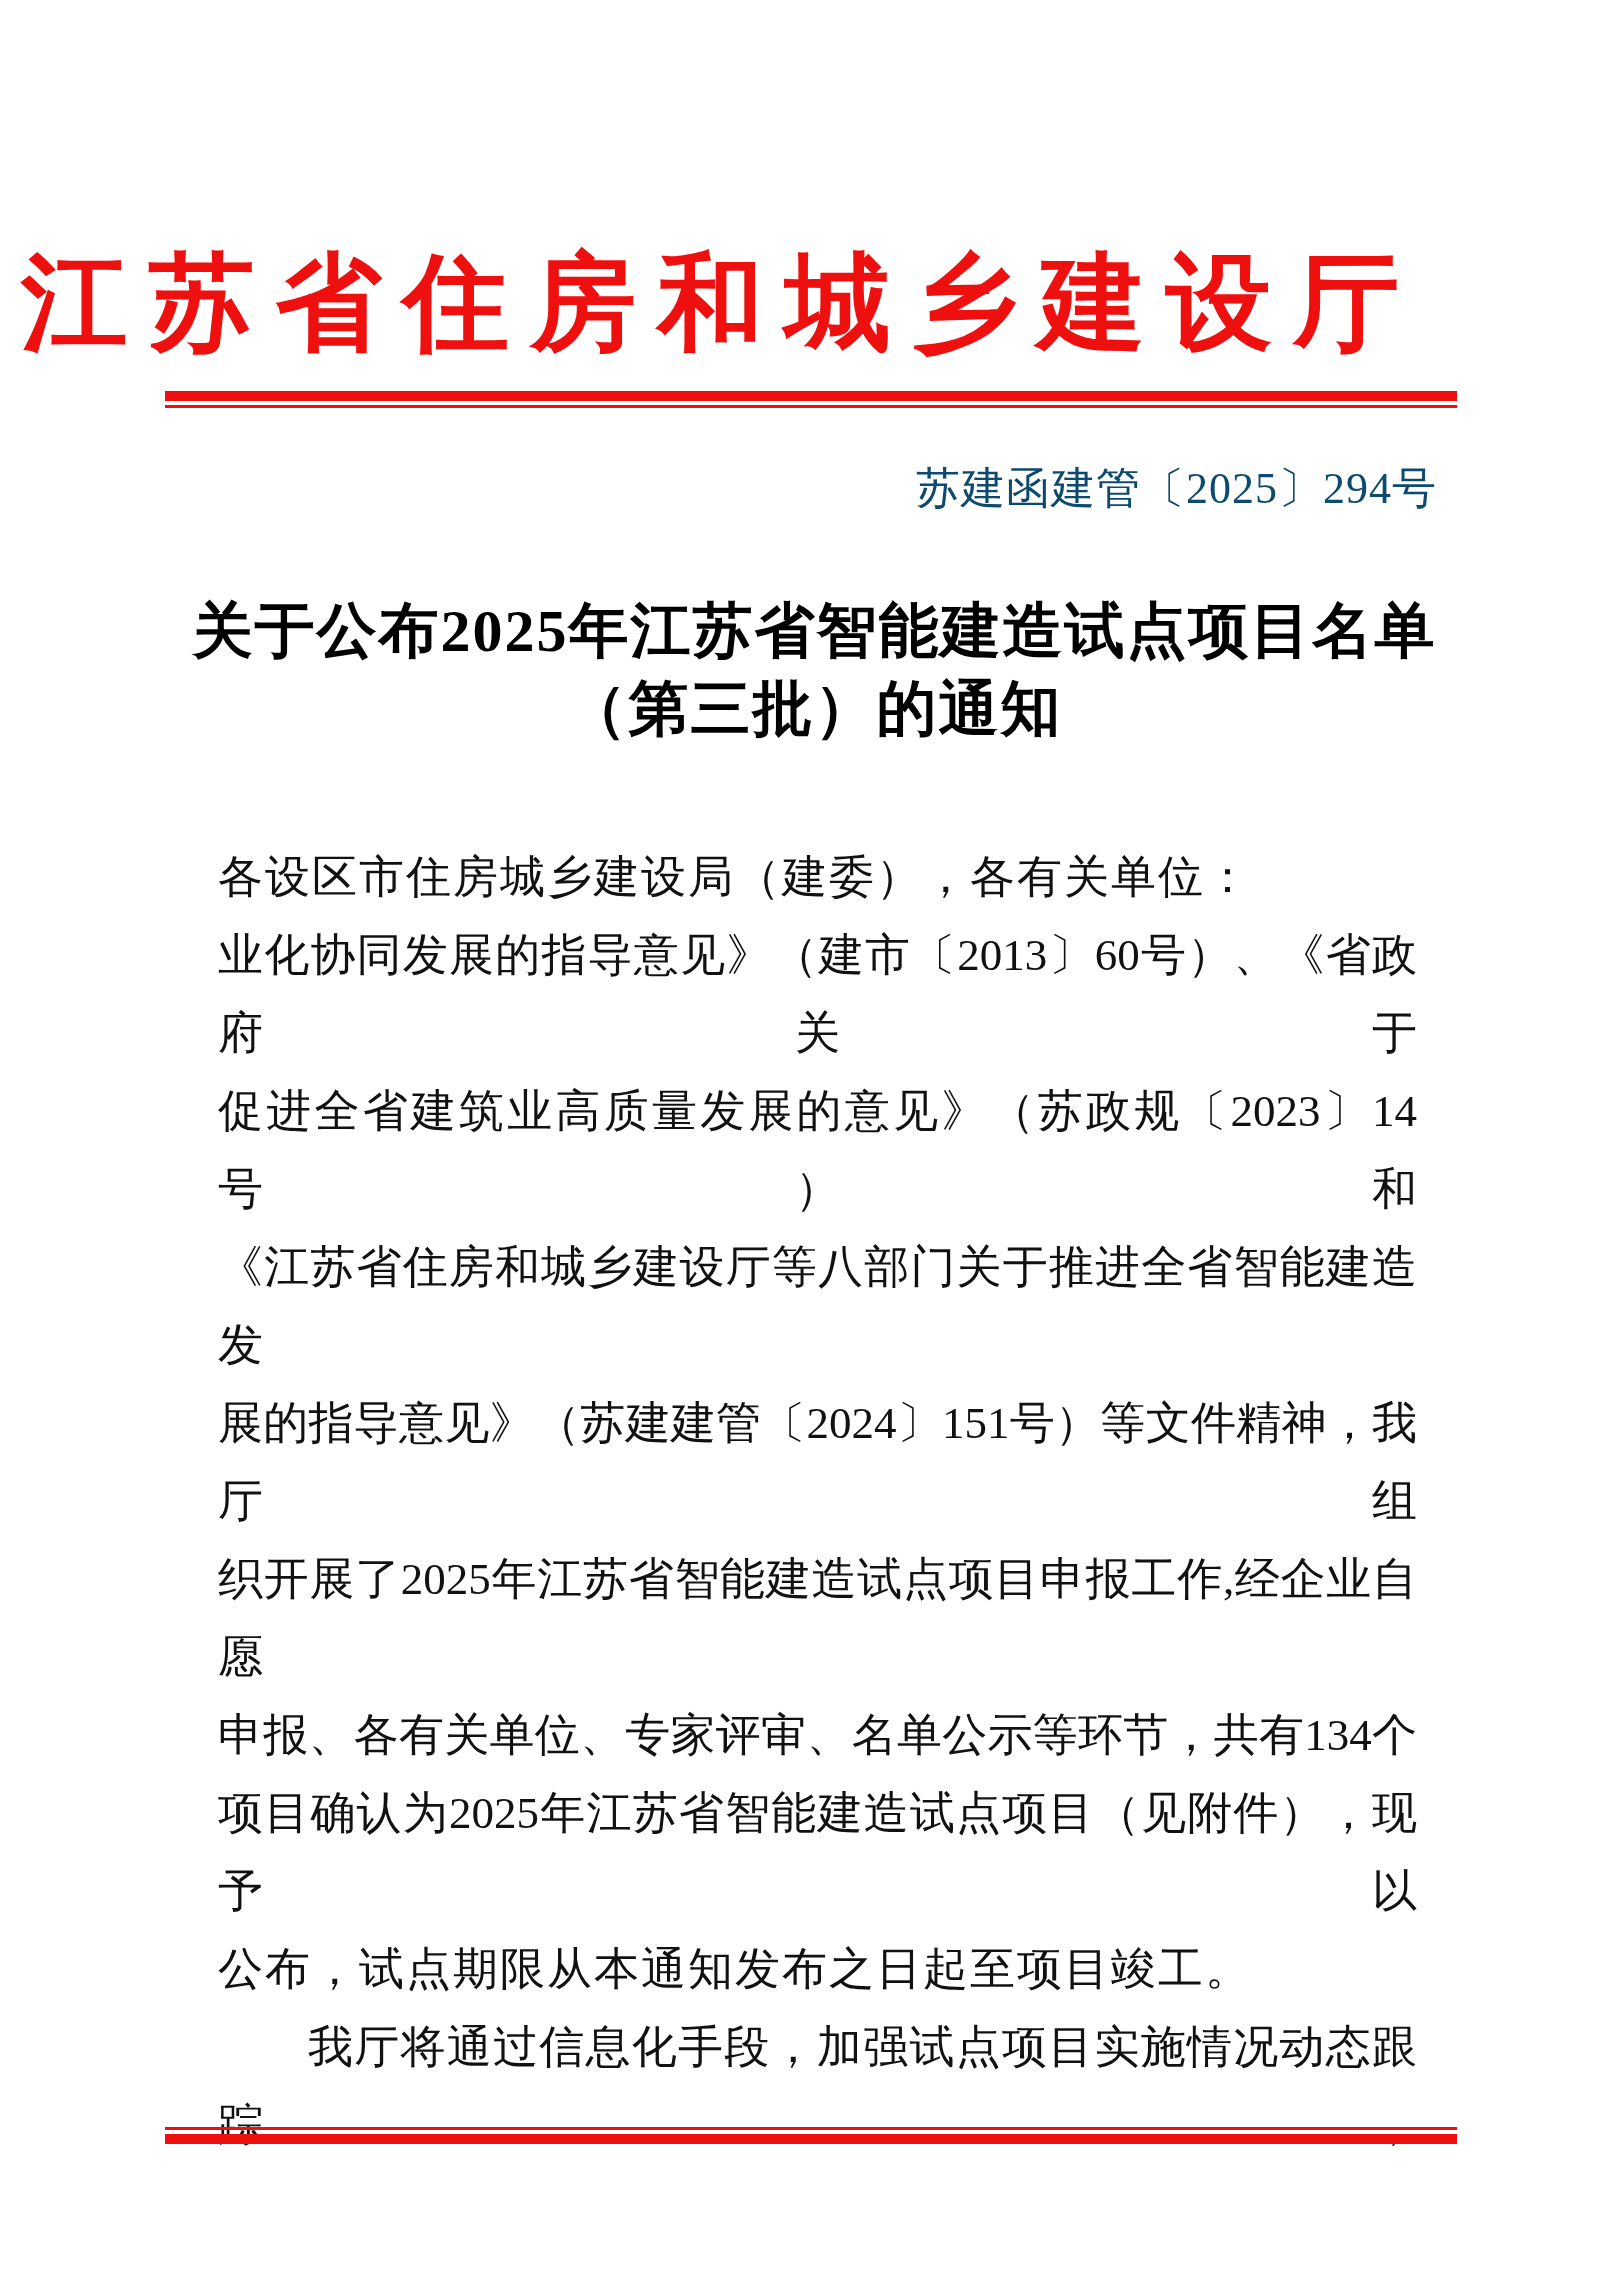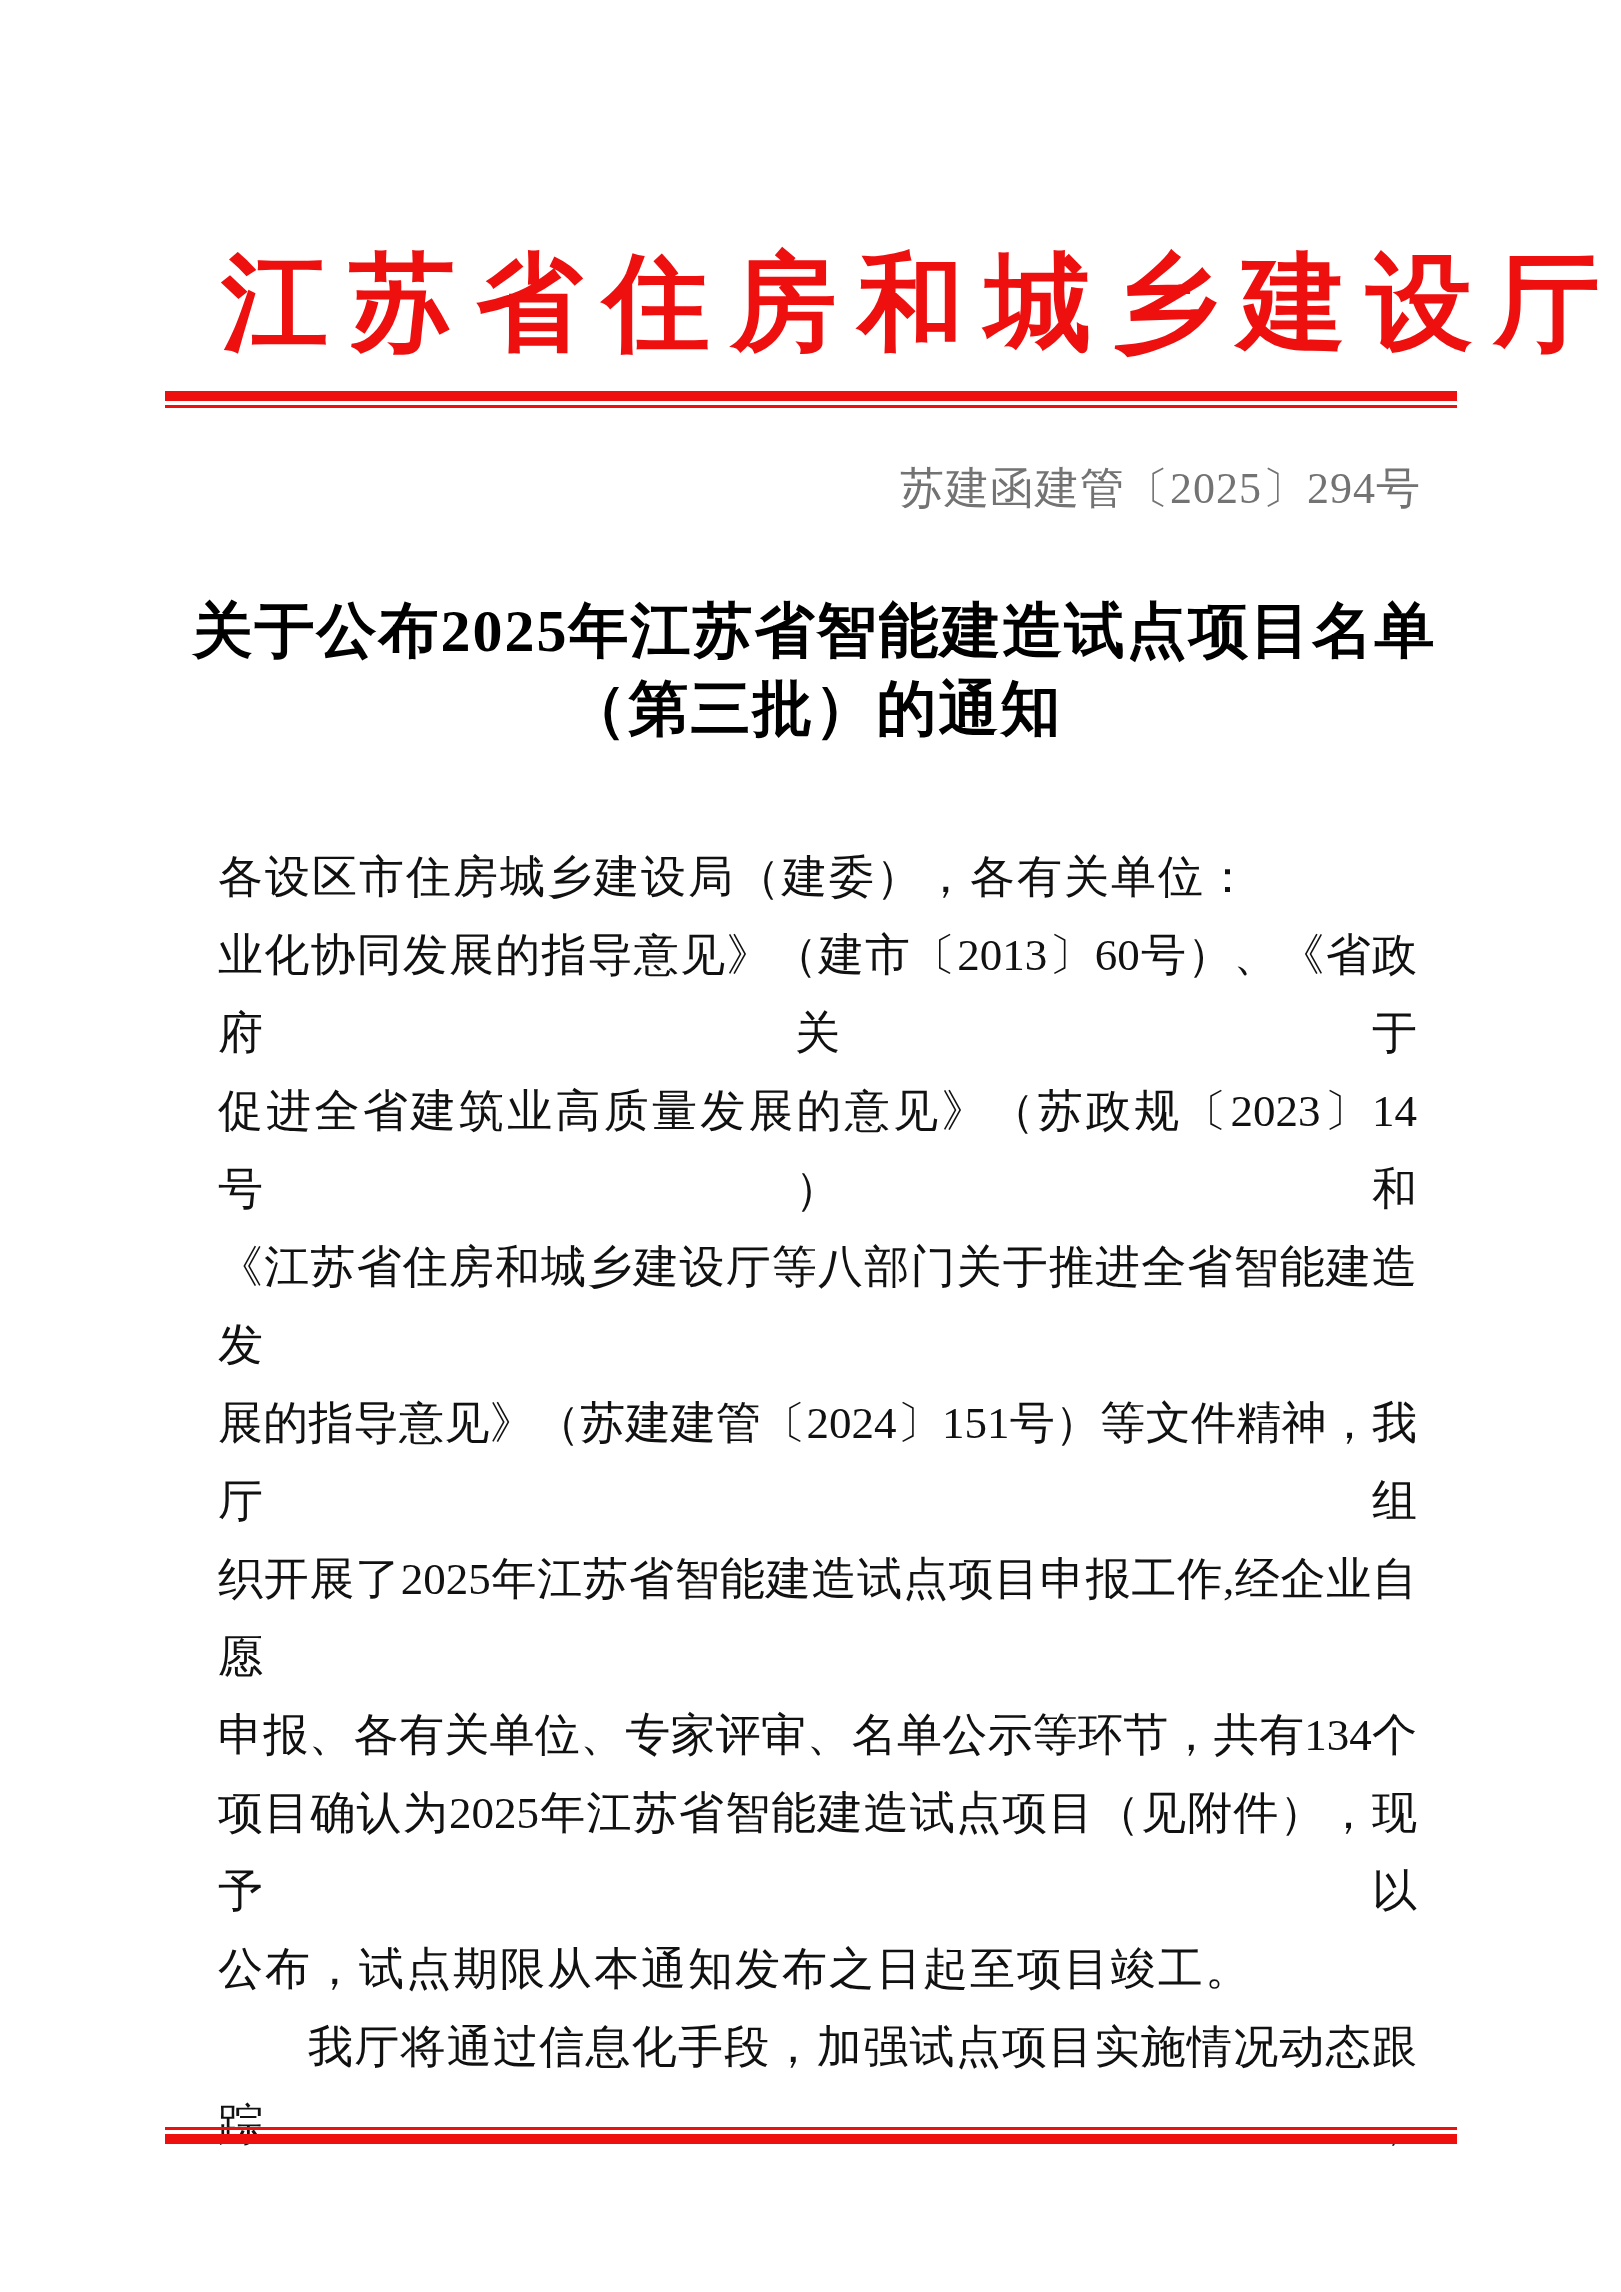--- a/index.html
+++ b/index.html
@@ -8,44 +8,44 @@
     width:1621px;height:2293px;
     margin:0 auto;
     background:#ffffff;
     overflow:hidden;
     font-family:"Liberation Serif","DejaVu Serif",serif;
   }
   
   .agency{
     position:absolute;
     top:251px;left:0;right:0;
-    text-align:right;
+    text-align:left;
     font-size:106px;
     font-weight:bold;
     letter-spacing:0.20em;
     text-indent:0.20em; 
     color:var(--red,#ee0f0f);
     white-space:nowrap;
     line-height:1;
   }
   
   .rule{position:absolute;left:165px;width:1292px;}
   .rule-top{top:391px;}
   .rule-bottom{top:2127px;}
   .rule .bar{height:9.8px;background:var(--red,#ee0f0f);}
   .rule .thin{height:2.9px;background:var(--red,#ee0f0f);}
   .rule-top .thin{margin-top:3.9px;}
   .rule-bottom .bar{margin-top:3.9px;}
   
   .docnum{
     position:absolute;
-    top:465px;right:200px;
+    top:465px;right:184px;
     font-size:44px;
     letter-spacing:1px;
-    color:#737373;
+    color:#0c4a6e;
     line-height:1.1;
     white-space:nowrap;
   }
   
   .title{
     position:absolute;
     top:592px;left:0;right:0;
     text-align:center;
     font-size:60px;
     font-weight:bold;

